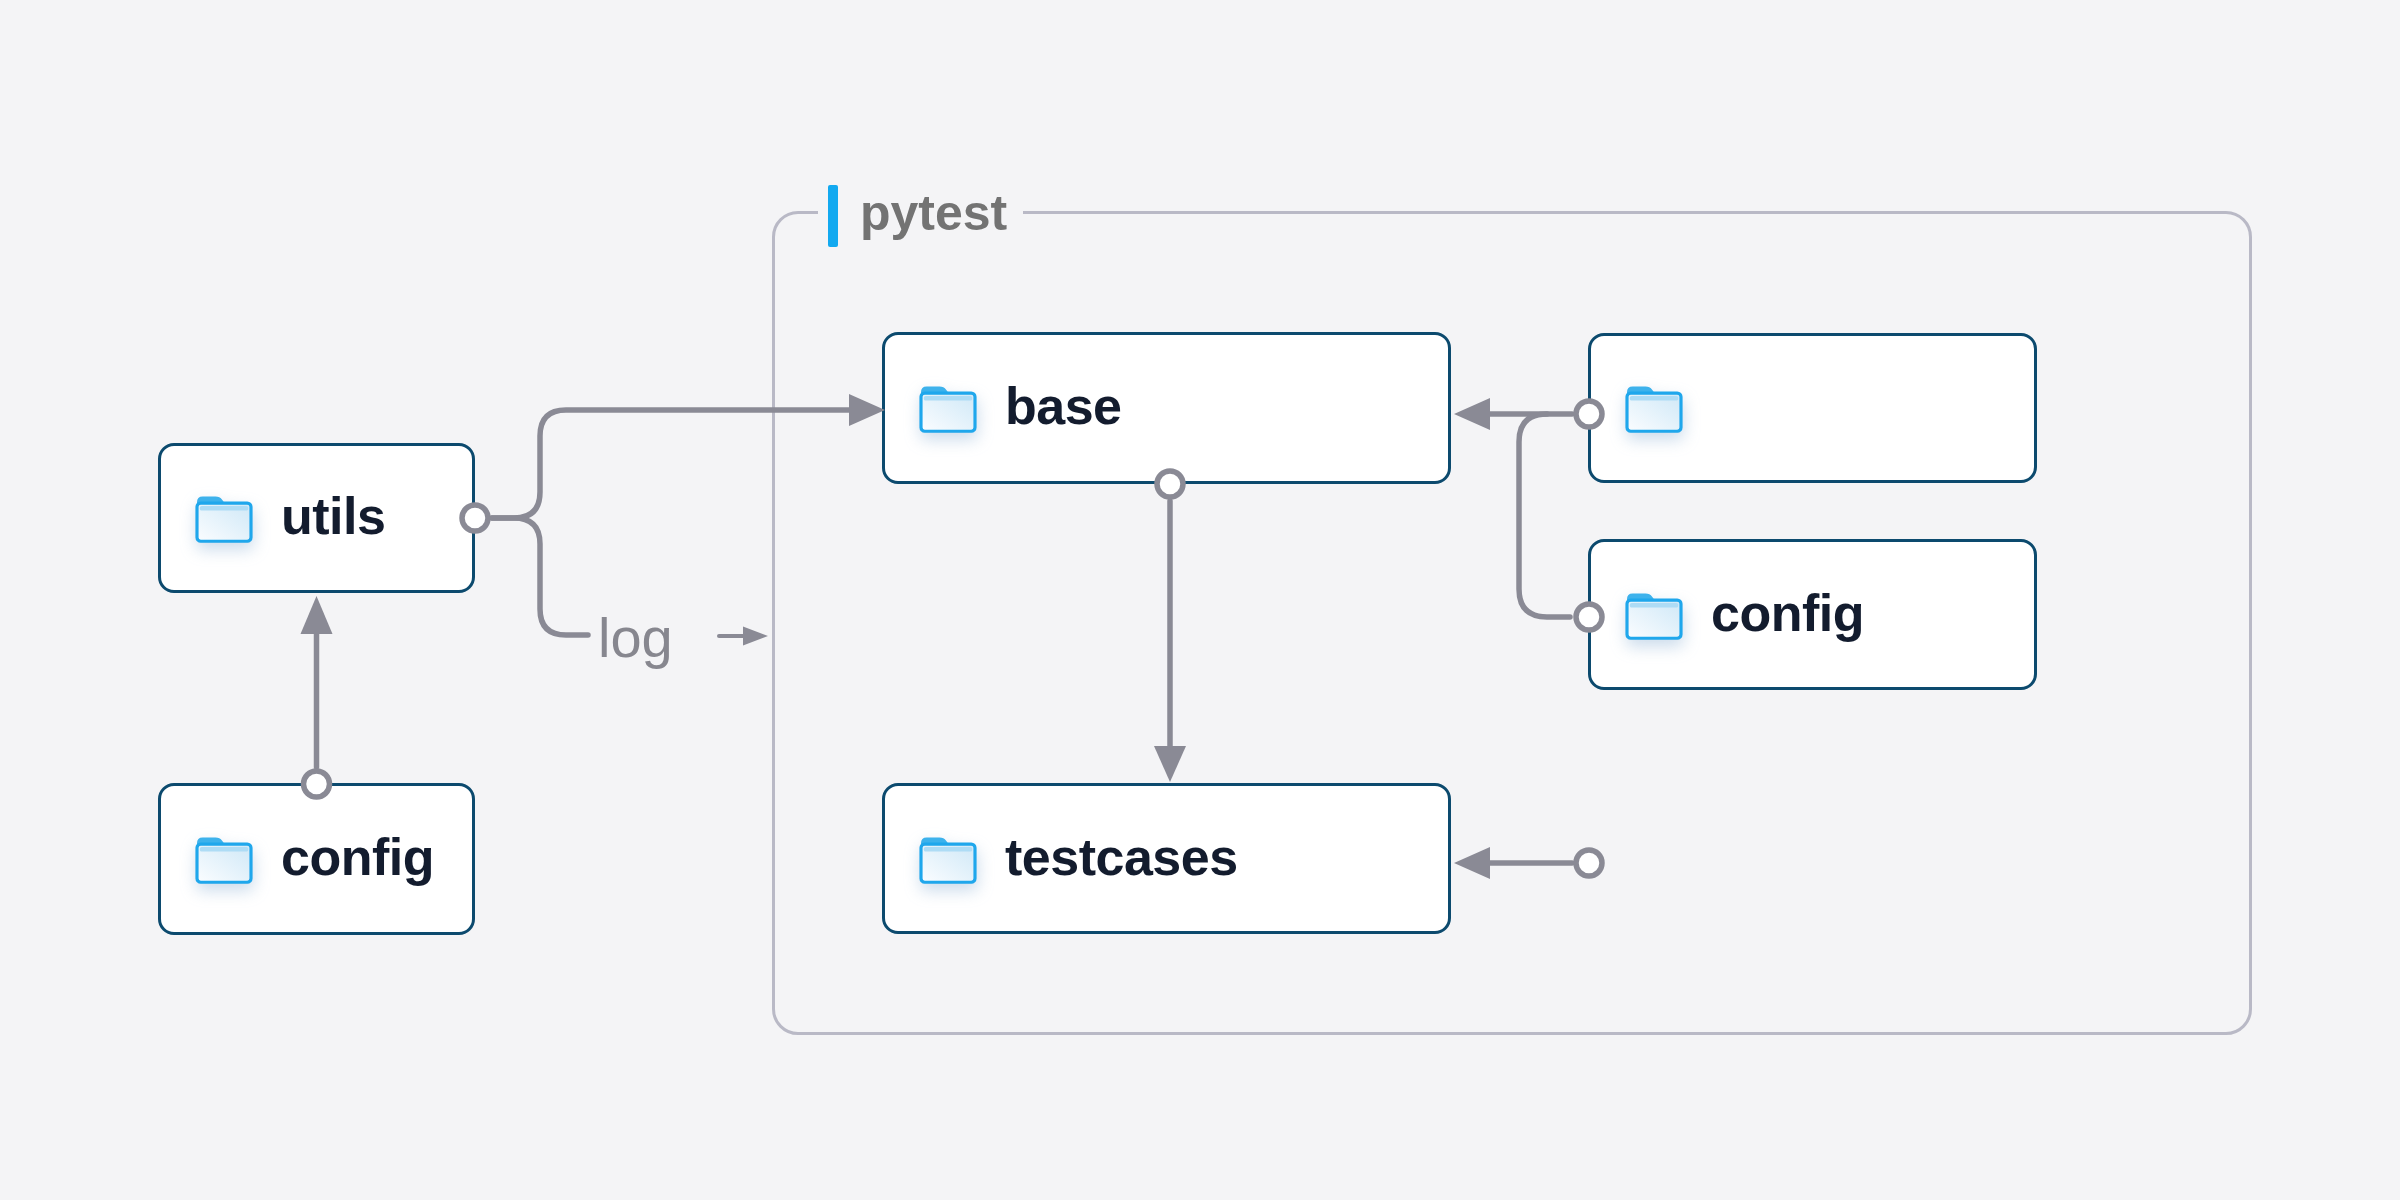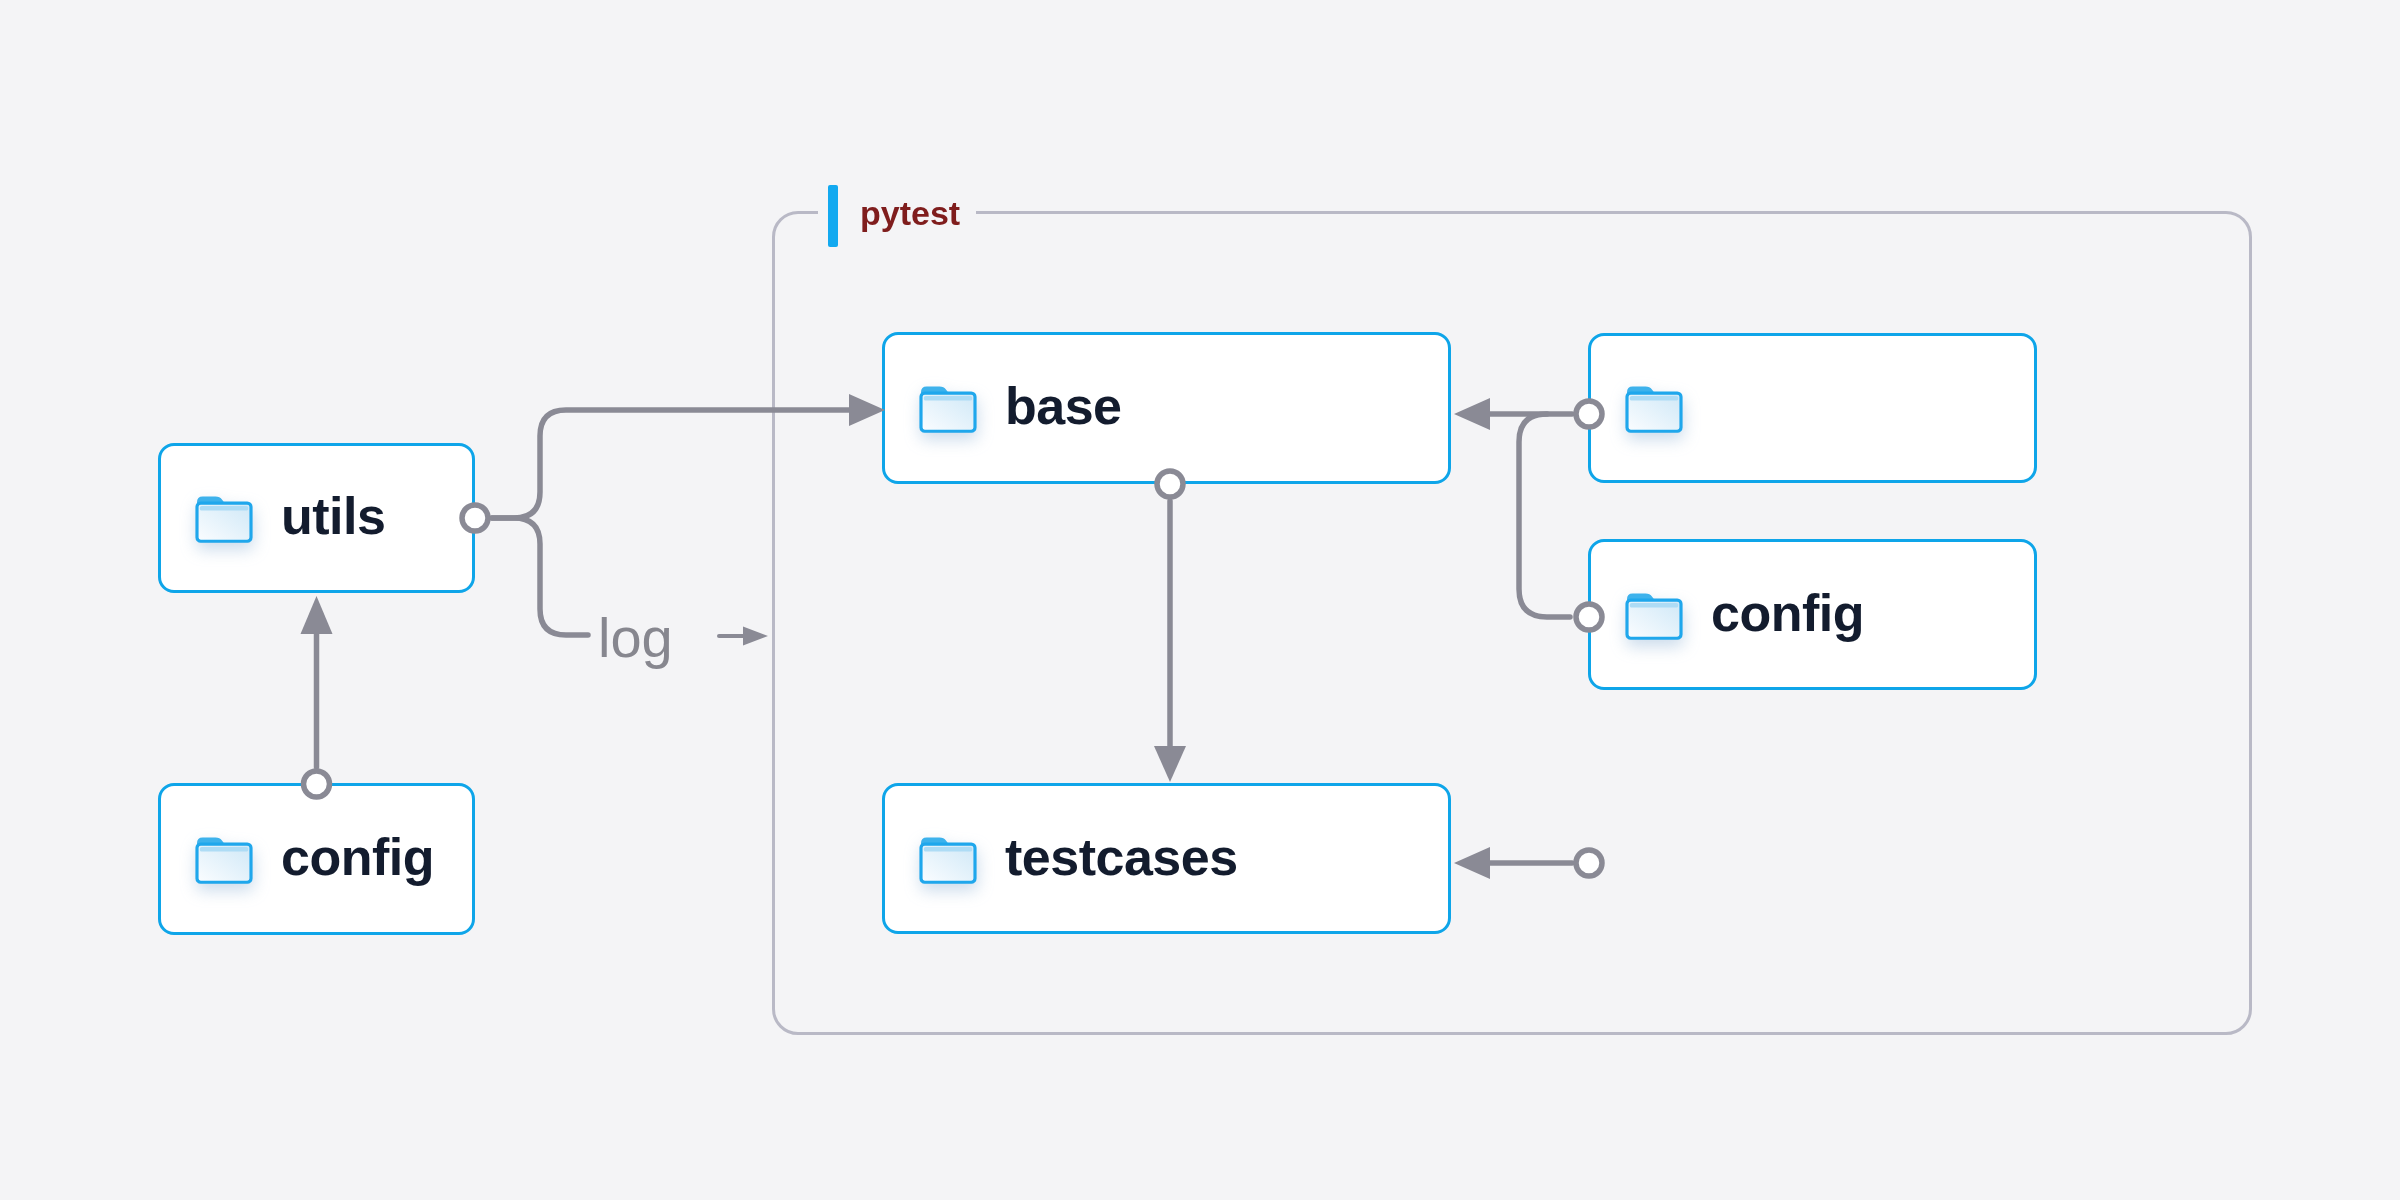--- a/index.html
+++ b/index.html
@@ -33,32 +33,32 @@
     padding: 0 16px 0 10px;
     z-index: 2;
   }
   .accent-bar {
     width: 10px; height: 62px;
     background: #12a9f0;
     border-radius: 2px;
     flex: 0 0 auto;
   }
   .group-title {
-    font-size: 34px;
+    font-size: 50px;
     font-weight: 700;
-    color: #7f1d1d;
+    color: #737373;
     line-height: 1;
     padding-bottom: 6px;
   }
 
   
   .node {
     position: absolute;
     background: #ffffff;
-    border: 3px solid #0ea5e9;
+    border: 3px solid #0c4a6e;
     border-radius: 16px;
     display: flex;
     align-items: center;
     padding-left: 32px;
     gap: 26px;
     box-sizing: border-box;
     z-index: 2;
   }
   .node .label {
     font-size: 52px;

